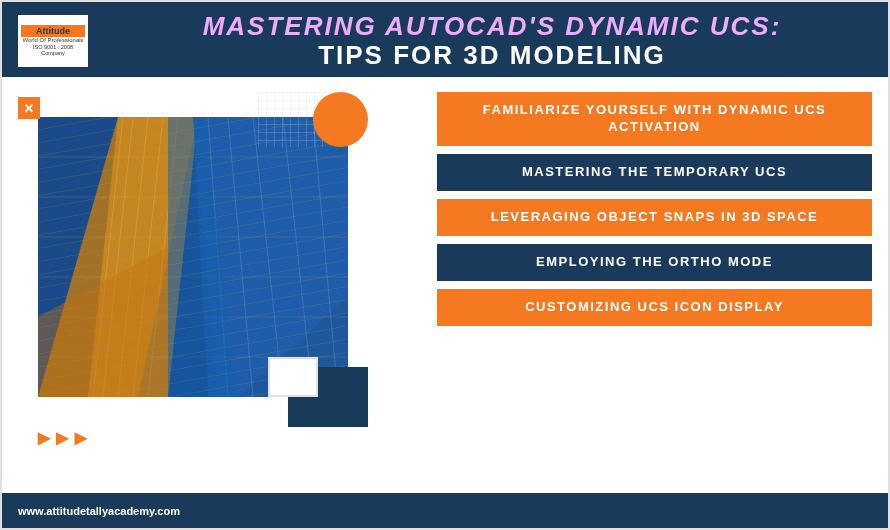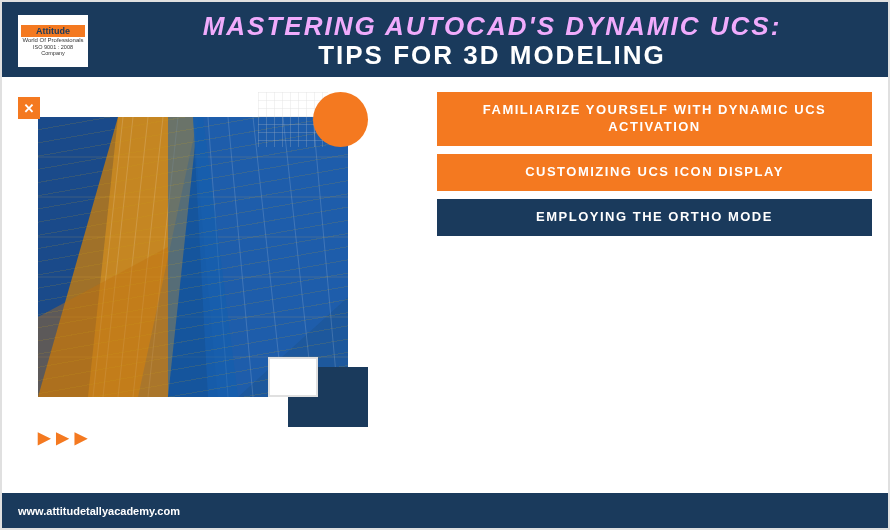--- a/index.html
+++ b/index.html
@@ -378,22 +378,25 @@
           <span class="nav-arrow">▶</span>
           <span class="nav-arrow">▶</span>
           <span class="nav-arrow">▶</span>
         </div>
       </div>
     </div>
 
     <div class="right-side">
     <div class="menu-item orange">FAMILIARIZE YOURSELF WITH
 DYNAMIC UCS ACTIVATION</div>
+        <div class="menu-item blue">MASTERING THE TEMPORARY UCS</div>
+        <div class="menu-item orange">LEVERAGING OBJECT SNAPS IN
+3D SPACE</div>
+        <div class="menu-item blue">EMPLOYING THE ORTHO MODE</div>
         <div class="menu-item orange">CUSTOMIZING UCS ICON DISPLAY</div>
-        <div class="menu-item blue">EMPLOYING THE ORTHO MODE</div>
       </div>
 
   </div>
 
   <div class="footer-bar">
     <span class="footer-url">www.attitudetallyacademy.com</span>
   </div>
 
 </div>
 

